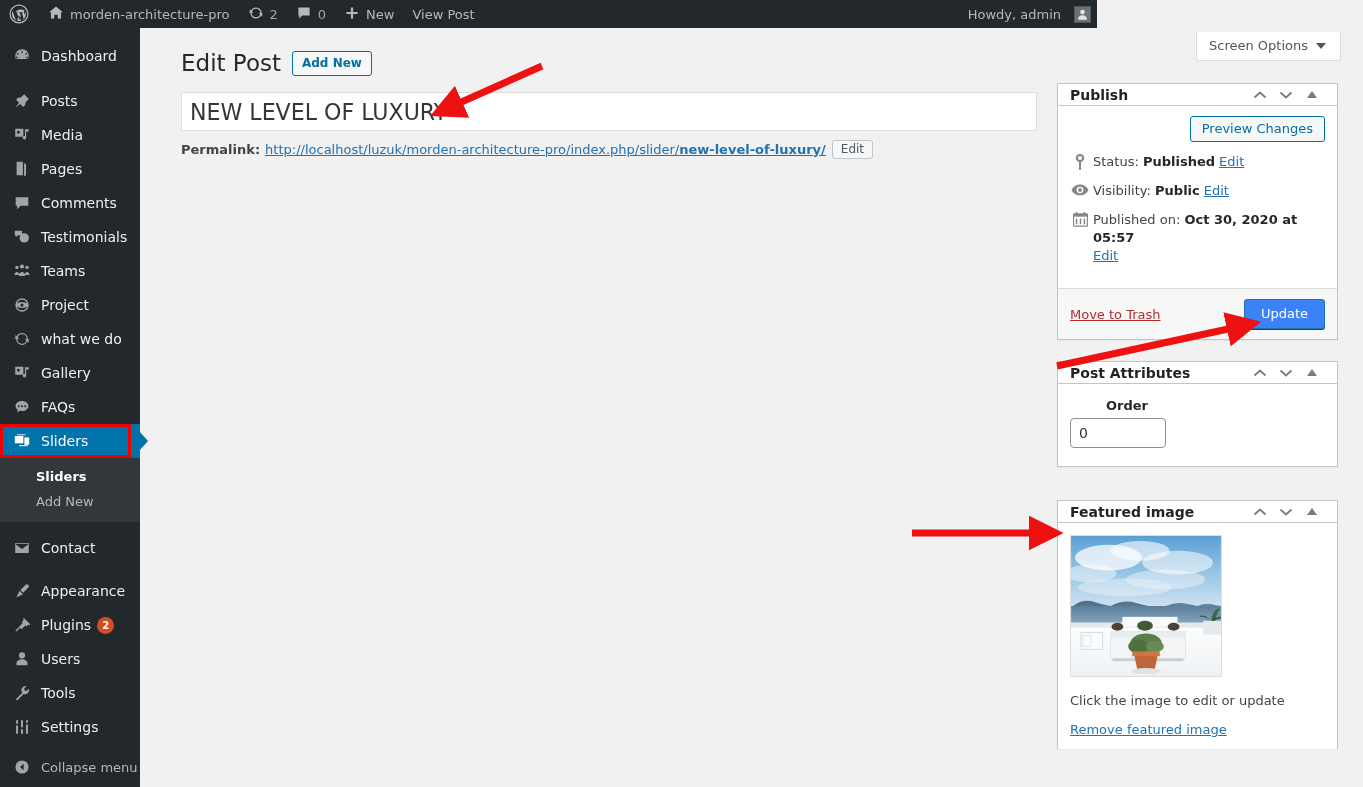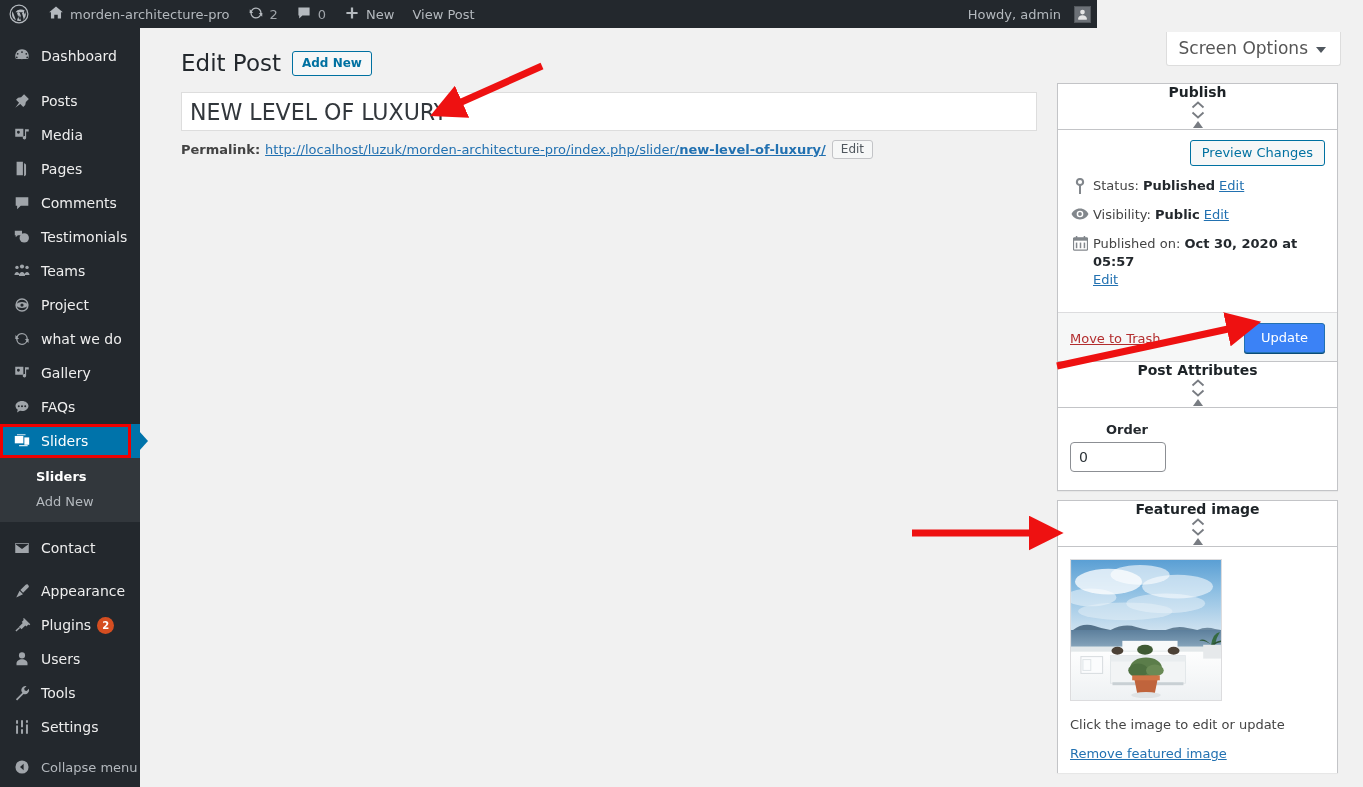--- a/index.html
+++ b/index.html
@@ -97,21 +97,21 @@
   .content {
     position: absolute; top: 28px; left: 160px;
     width: 1203px; height: 759px;
     background: #f1f1f1;
   }
   .screen-meta {
     position: absolute; top: 4px; right: 22px;
     background: #fff; border: 1px solid #ddd; border-top: none;
     border-radius: 0 0 3px 3px;
     padding: 6px 14px 7px 12px;
-    font-size: 17px; color: #555; cursor: pointer;
+    font-size: 13px; color: #555; cursor: pointer;
     display: flex; align-items: center; gap: 8px;
   }
   .page-head {
     position: absolute; top: 21px; left: 21px;
     display: flex; align-items: center; gap: 11px;
   }
   .page-title {
     font-size: 23px; font-weight: 400; color: #23282d;
     line-height: 29px; margin: 0;
   }
@@ -153,23 +153,22 @@
   
   .panel {
     position: absolute;
     width: 281px; left: 897px;
     background: #fff;
     border: 1px solid #c3c4c7;
     box-shadow: 0 1px 1px rgba(0,0,0,.04);
   }
   .panel-head {
     display: flex; align-items: center;
-    height: 46px; padding: 0 12px 0 12px;
+    height: 22px; padding: 0 12px 0 12px;
     border-bottom: 1px solid #c3c4c7;
-    flex-direction: column;
   }
   .panel-head .ph-title {
     font-size: 14px; font-weight: bold; color: #1d2327;
     flex: 1;
   }
   .ph-ctrl {
     width: 26px; height: 26px;
     display: flex; align-items: center; justify-content: center;
     color: #787c82; cursor: pointer;
   }

